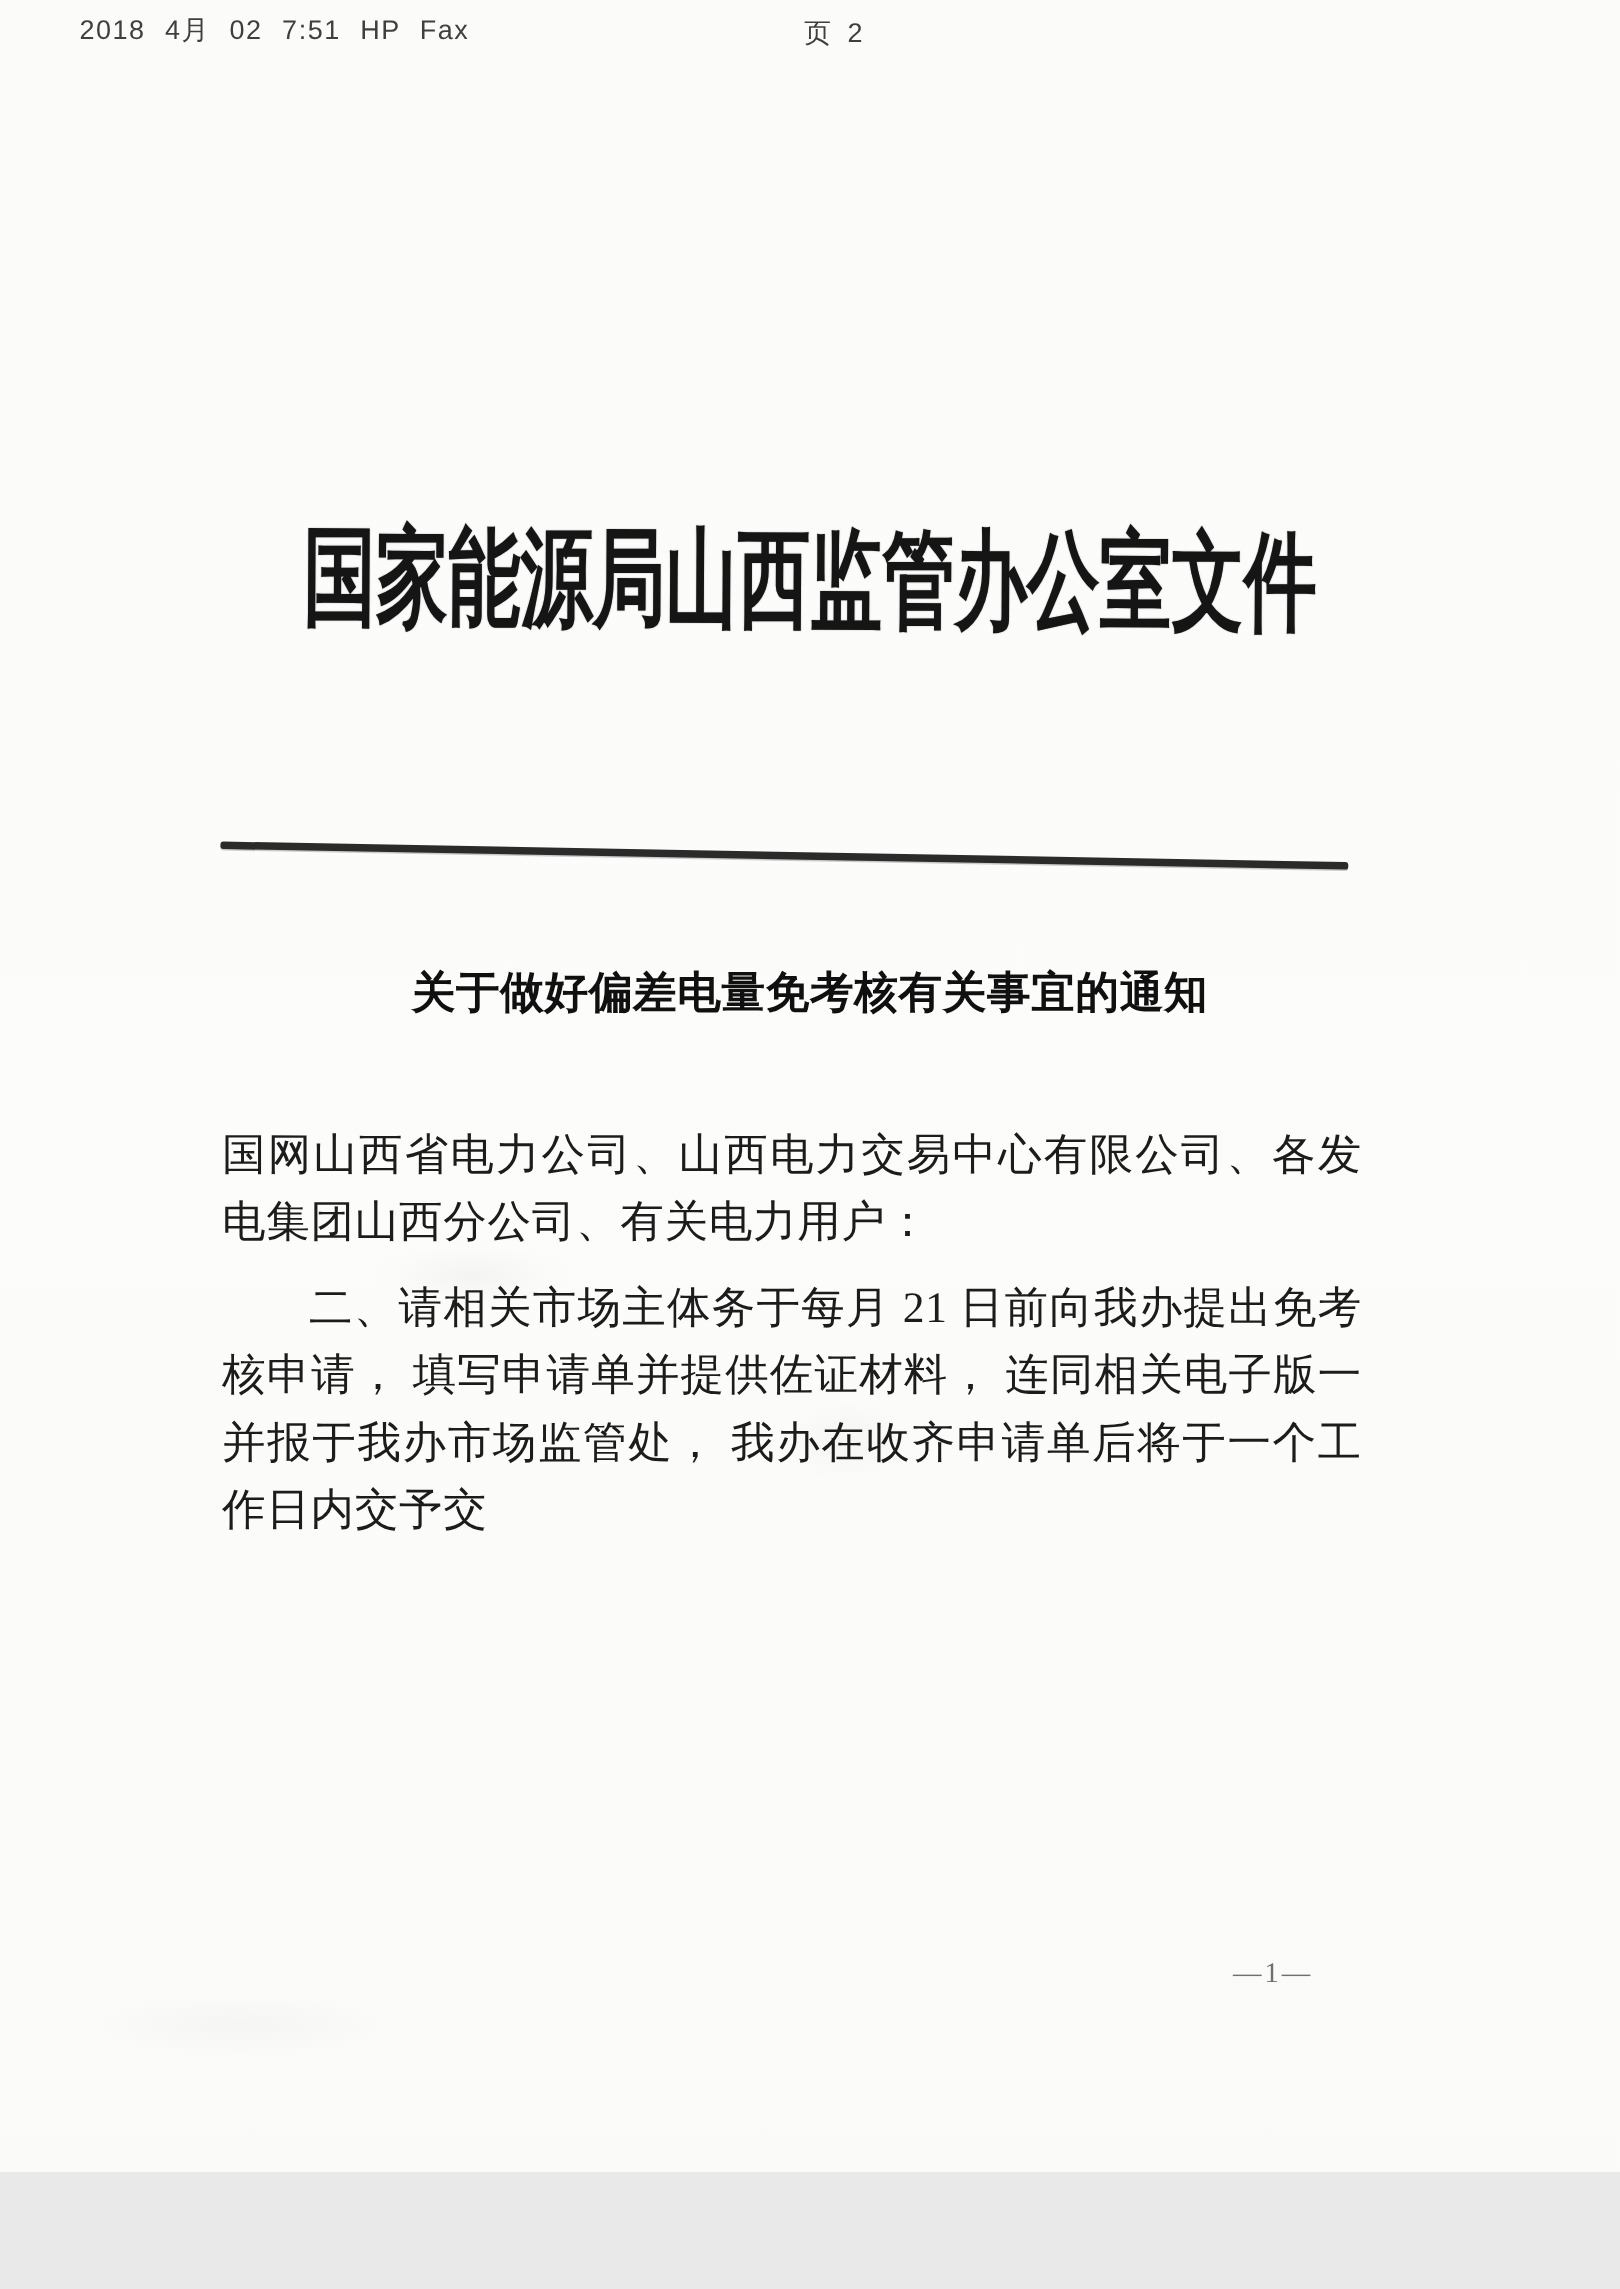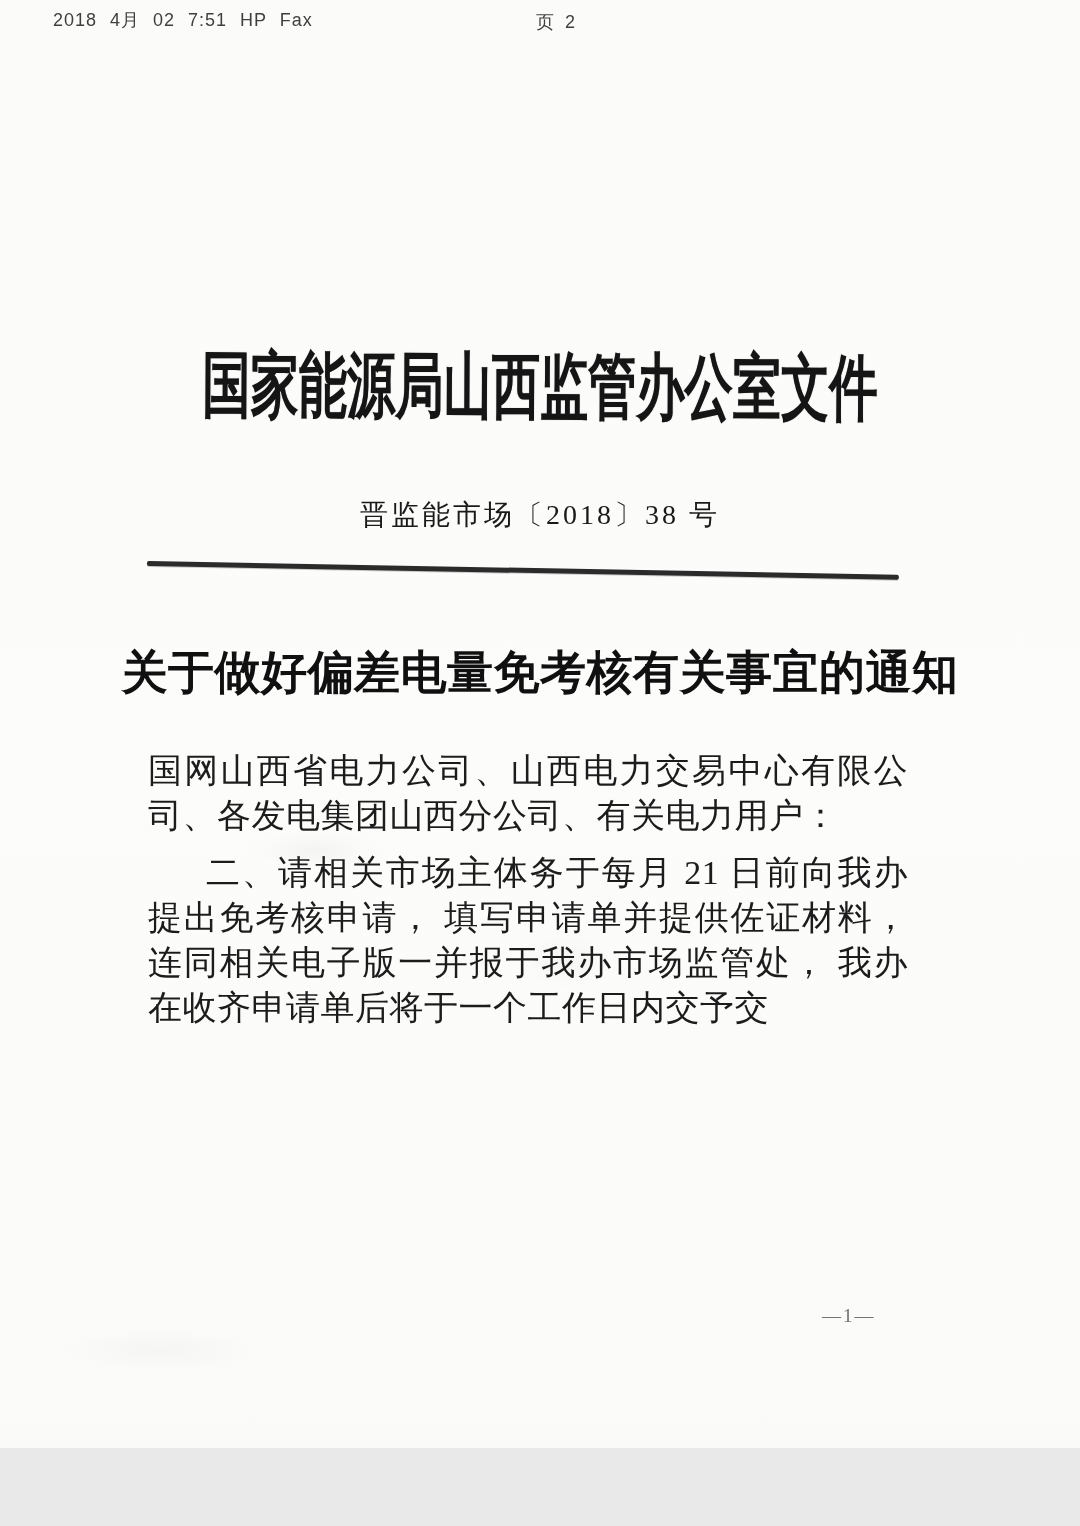--- a/index.html
+++ b/index.html
@@ -80,31 +80,31 @@
     border-radius: 2px;
     box-shadow: 0 1px 0 rgba(60,60,60,0.25);
   }
 
   .doc-title {
     position: absolute;
     left: 0; top: 642px;
     width: 100%;
     text-align: center;
     font-family: "Liberation Sans", "DejaVu Sans", sans-serif;
-    font-size: 46px;
+    font-size: 29px;
     font-weight: 700;
     letter-spacing: 0.5px;
     color: #101010;
   }
 
   .body-text {
     position: absolute;
     left: 148px; top: 748px;
     width: 760px;
-    font-size: 34px;
+    font-size: 29px;
     line-height: 45px;
     text-align: justify;
     text-justify: inter-ideograph;
     color: #1c1c1c;
     letter-spacing: 0.5px;
   }
   .body-text p { margin-bottom: 12px; }
   .body-text p.indent { text-indent: 58px; }
 
   .page-num {
@@ -140,21 +140,20 @@
   <div class="smudge s2"></div>
   <div class="smudge s3"></div>
 
   <div class="fax-header">2018 4月 02 7:51 HP Fax</div>
   <div class="fax-page">页 2</div>
 
   <div class="masthead">
     <span class="title">国家能源局山西监管办公室文件</span>
   </div>
 
-  <div class="doc-number">晋监能市场〔2018〕38 号</div>
 
   <div class="rule"></div>
 
   <div class="doc-title">关于做好偏差电量免考核有关事宜的通知</div>
 
   <div class="body-text">
     <p>国网山西省电力公司、山西电力交易中心有限公司、各发电集团山西分公司、有关电力用户：</p>
     <p class="indent">二、请相关市场主体务于每月 21 日前向我办提出免考核申请， 填写申请单并提供佐证材料， 连同相关电子版一并报于我办市场监管处， 我办在收齐申请单后将于一个工作日内交予交</p>
   </div>
 

